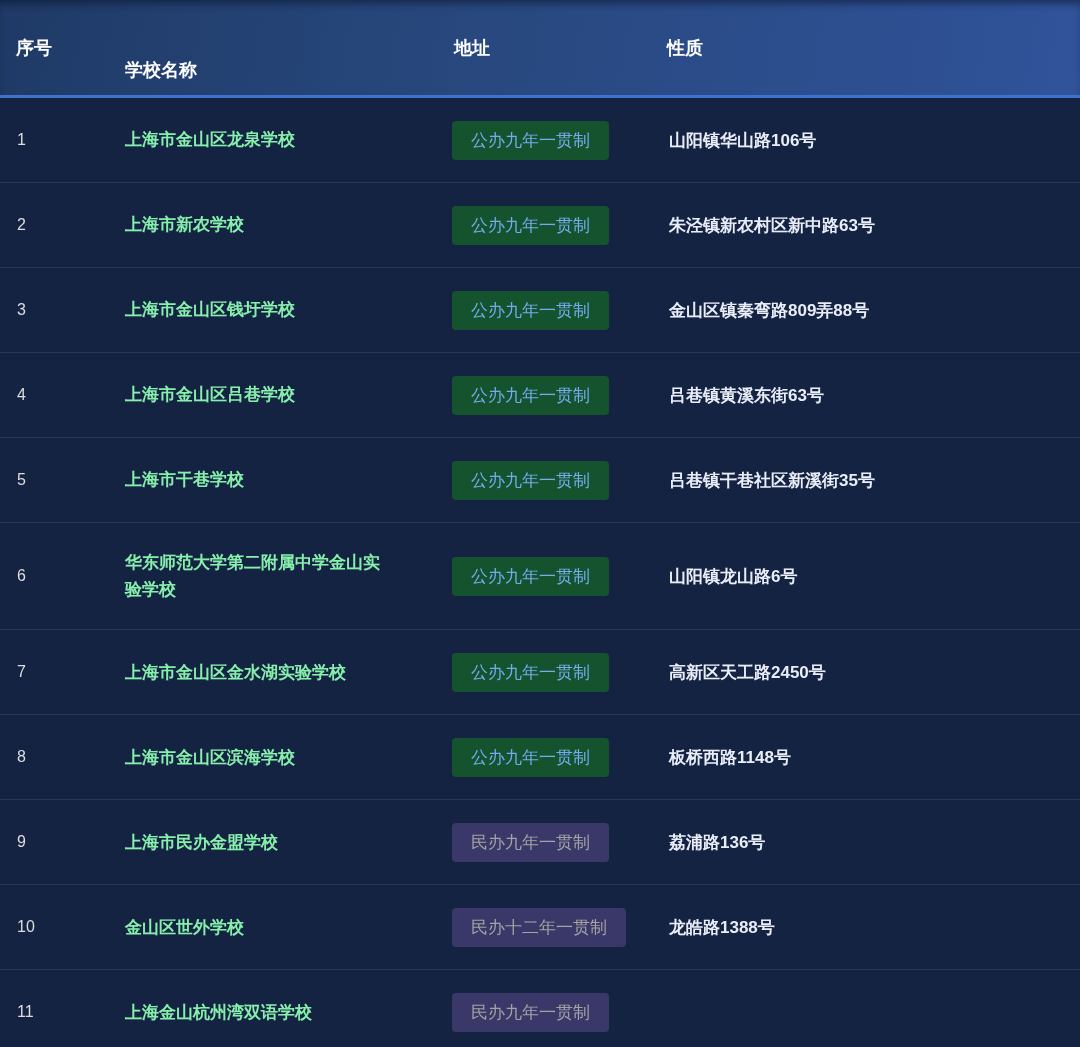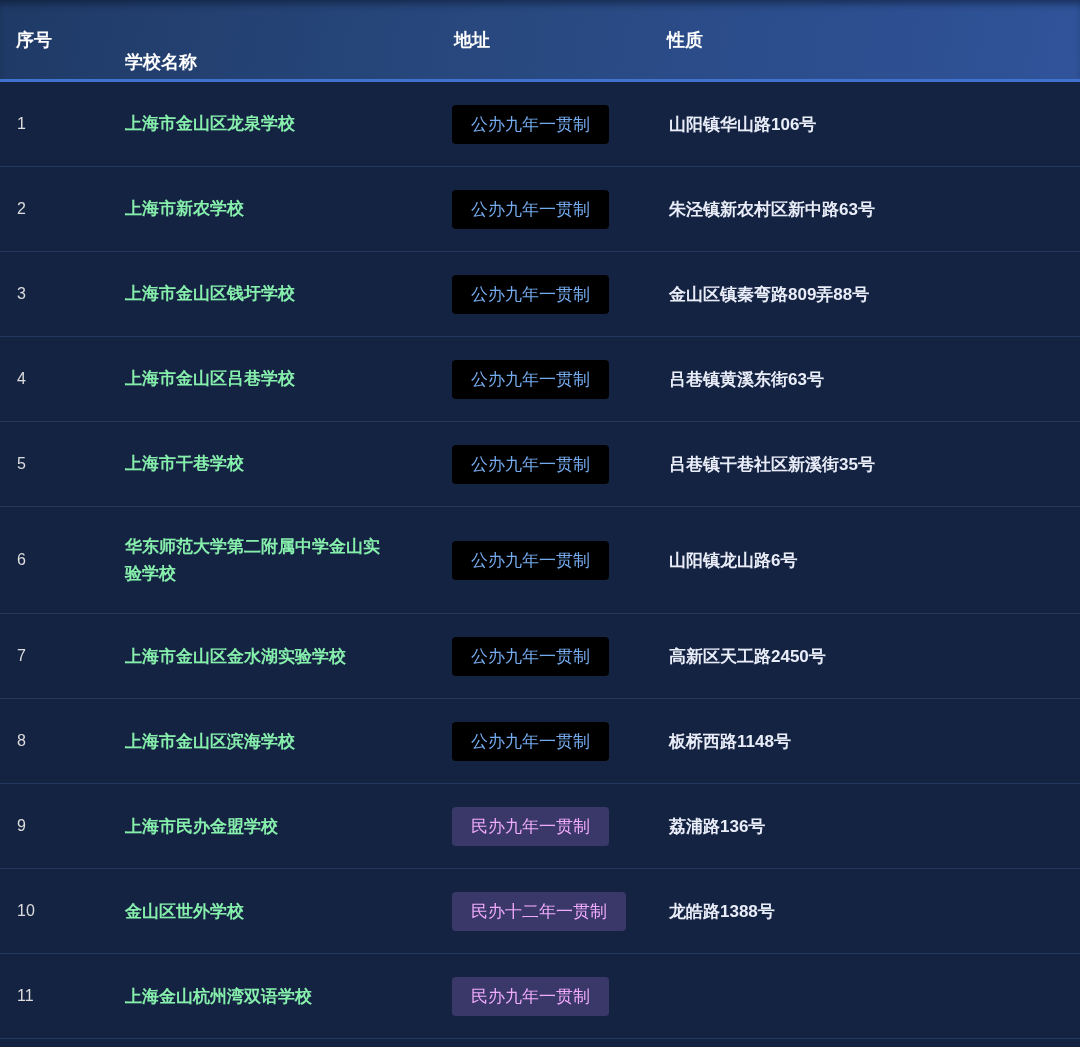--- a/index.html
+++ b/index.html
@@ -14,21 +14,21 @@
   }
   .table {
     width: 1080px;
     height: 1047px;
     background: #152343;
   }
   .thead {
     display: grid;
     grid-template-columns: 120px 330px 215px 1fr;
     align-items: center;
-    height: 82px;
+    height: 98px;
     background: linear-gradient(100deg, #1f3a66 0%, #27477c 40%, #30539a 100%);
     box-shadow: inset 0 7px 8px -4px rgba(4, 12, 30, 0.55);
     border-bottom: 3px solid #3f73cf;
     color: #ffffff;
     font-weight: bold;
     font-size: 18px;
   }
   .th.c-index   { padding-left: 16px; }
   .th.c-name    { padding-left: 5px; margin-top: 45px; }
   .th.c-type    { padding-left: 2px; }
@@ -53,27 +53,27 @@
     font-weight: bold;
     font-size: 17px;
     line-height: 1.6;
   }
   .cell.c-type { padding-left: 2px; }
   .badge {
     display: inline-block;
     padding: 8px 19px;
     border-radius: 4px;
     font-size: 17px;
-    background: #000000;
+    background: #14532d;
     color: #74abef;
     white-space: nowrap;
   }
   .badge[data-type="private"] {
     background: #3a3769;
-    color: #f0abfc;
+    color: #a3a3a3;
     font-family: Liberation Mono, monospace;
   }
   .cell.c-address {
     padding-left: 4px;
     padding-right: 12px;
     color: #e9edf8;
     font-size: 17px;
     font-weight: bold;
   }
 </style>

